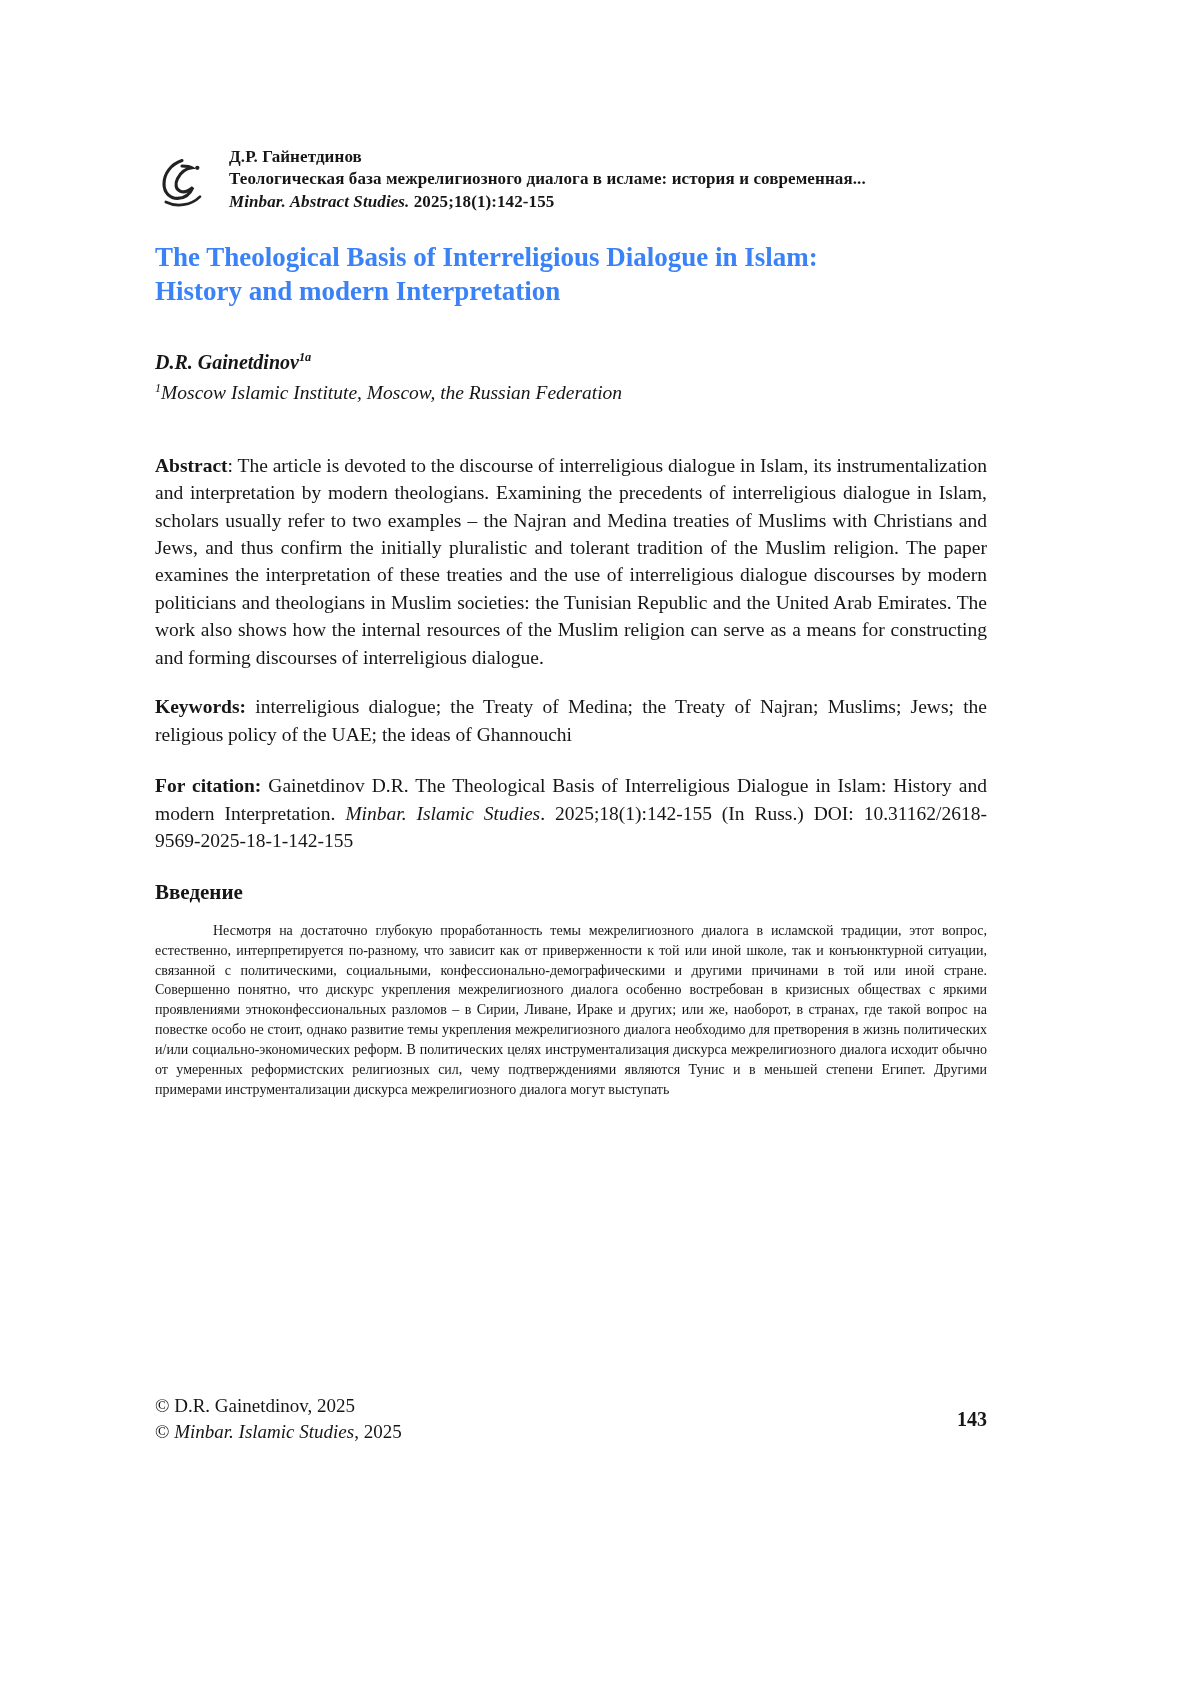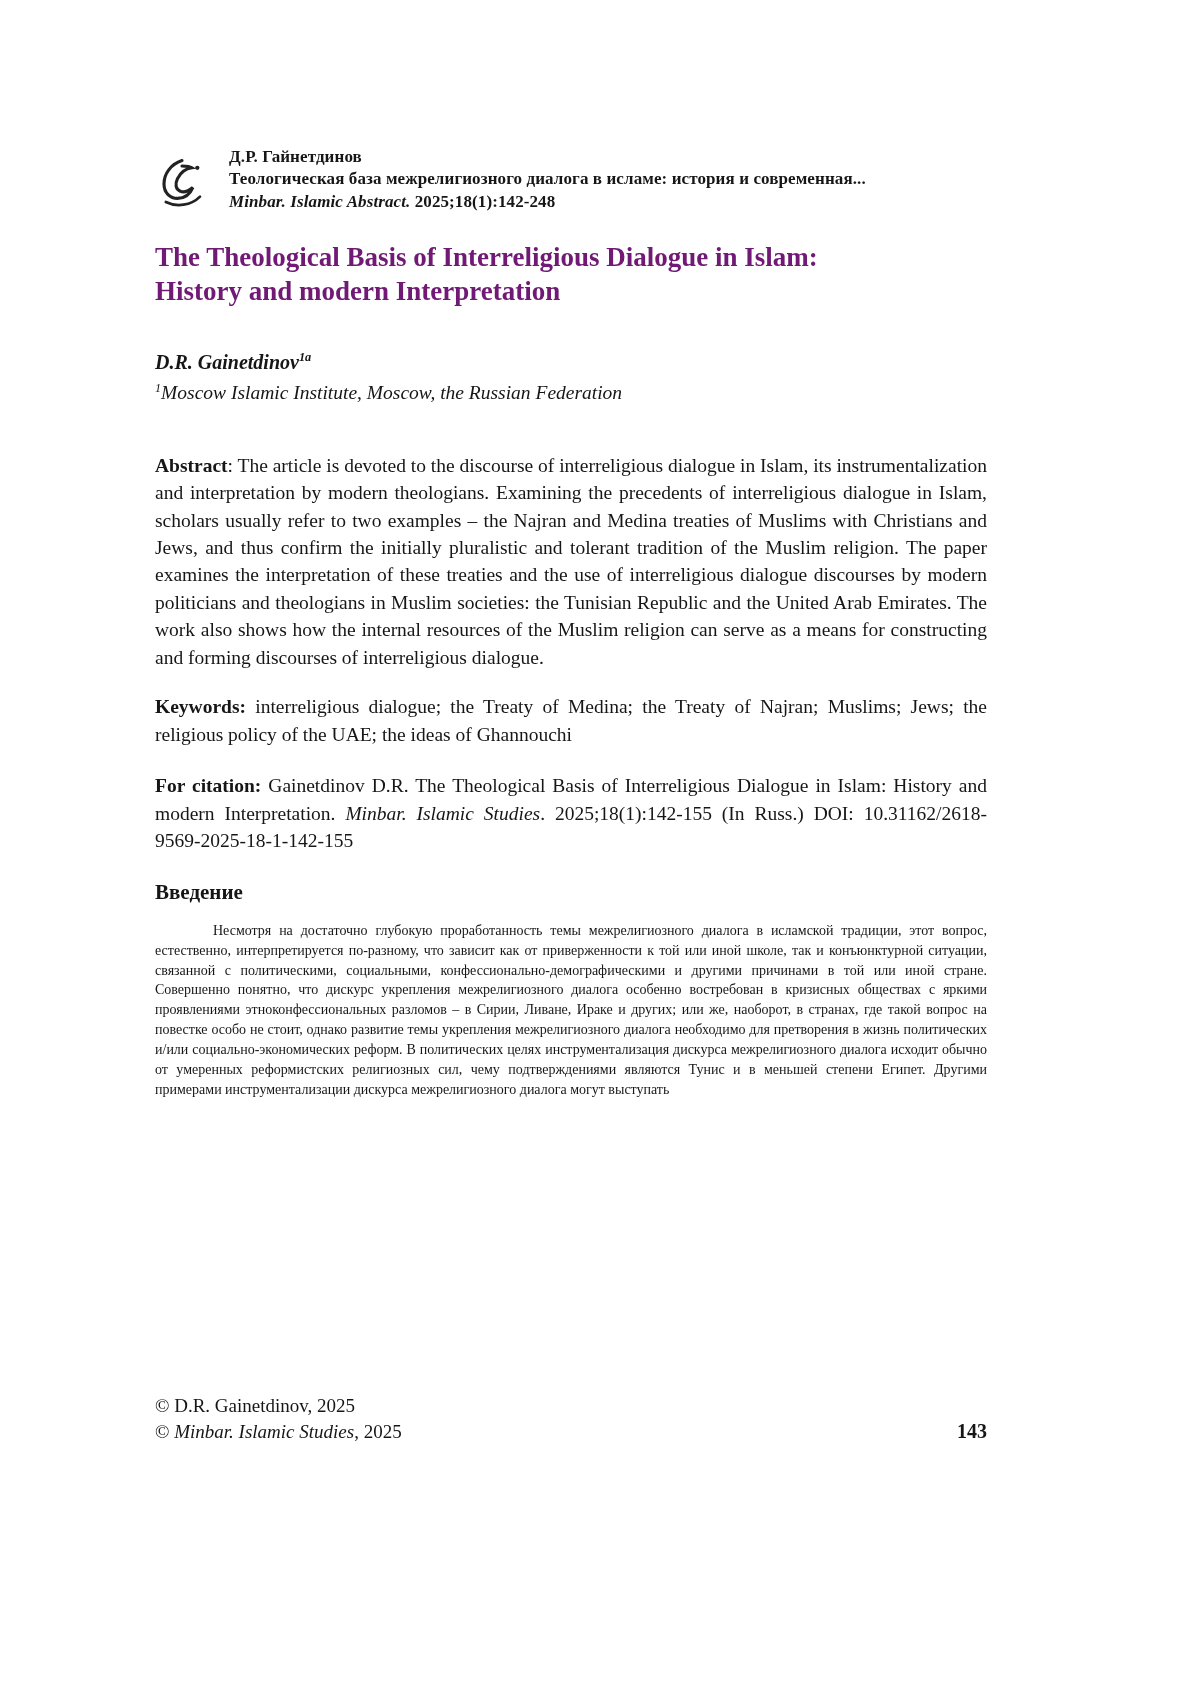--- a/index.html
+++ b/index.html
@@ -36,21 +36,21 @@
     line-height: 1.32;
     letter-spacing: 0.1px;
   }
   .it { font-style: italic; }
   
   .title {
     margin: 28px 0 0 0;
     font-size: 27px;
     font-weight: bold;
     line-height: 1.25;
-    color: #701a75;
+    color: #3b82f6;
   }
   
   .author-block { margin-top: 42px; }
   .author-name {
     margin: 0 0 6px 0;
     font-size: 20px;
     font-weight: bold;
     font-style: italic;
   }
   .author-line {
@@ -89,21 +89,21 @@
     text-indent: 58px;
   }
   
   .page-footer {
     position: absolute;
     left: 155px;
     top: 1393px;
     width: 832px;
     display: flex;
     justify-content: space-between;
-    align-items: flex-end;
+    align-items: center;
     font-size: 19px;
     line-height: 1.38;
   }
   .copyrights div { white-space: nowrap; }
   .page-number {
     font-size: 20px;
     font-weight: bold;
     padding-top: 1px;
   }
 </style>
@@ -117,21 +117,21 @@
       <div class="logo">
         <svg viewBox="0 0 60 64" width="54" height="58" aria-hidden="true">
           <path d="M30 6 C18 10 10 20 10 32 c0 10 7 16 15 16 8 0 14 -5 17 -12 -5 4 -10 6 -14 4 -5 -2 -6 -8 -3 -14 3 -6 9 -11 16 -12 -3 -2 -7 -2 -11 -2" fill="none" stroke="#222222" stroke-width="3.5" stroke-linecap="round"></path>
           <path d="M12 52 C24 58 40 56 50 46" fill="none" stroke="#222222" stroke-width="3" stroke-linecap="round"></path>
           <circle cx="47" cy="14" r="2.4" fill="#222222"></circle>
         </svg>
       </div>
       <div class="head-lines">
         <div>Д.Р. Гайнетдинов</div>
         <div>Теологическая база межрелигиозного диалога в исламе: история и современная...</div>
-        <div><span class="it">Minbar. Islamic Abstract.</span><span> 2025;18(1):142-248</span></div>
+        <div><span class="it">Minbar. Abstract Studies.</span><span> 2025;18(1):142-155</span></div>
       </div>
     </header>
 
     <h1 class="title">
       <div>The Theological Basis of Interreligious Dialogue in Islam:</div>
       <div>History and modern Interpretation</div>
     </h1>
 
     <div class="author-block">
       <p class="author-name"><span>D.R. Gainetdinov</span><sup>1a</sup></p>

